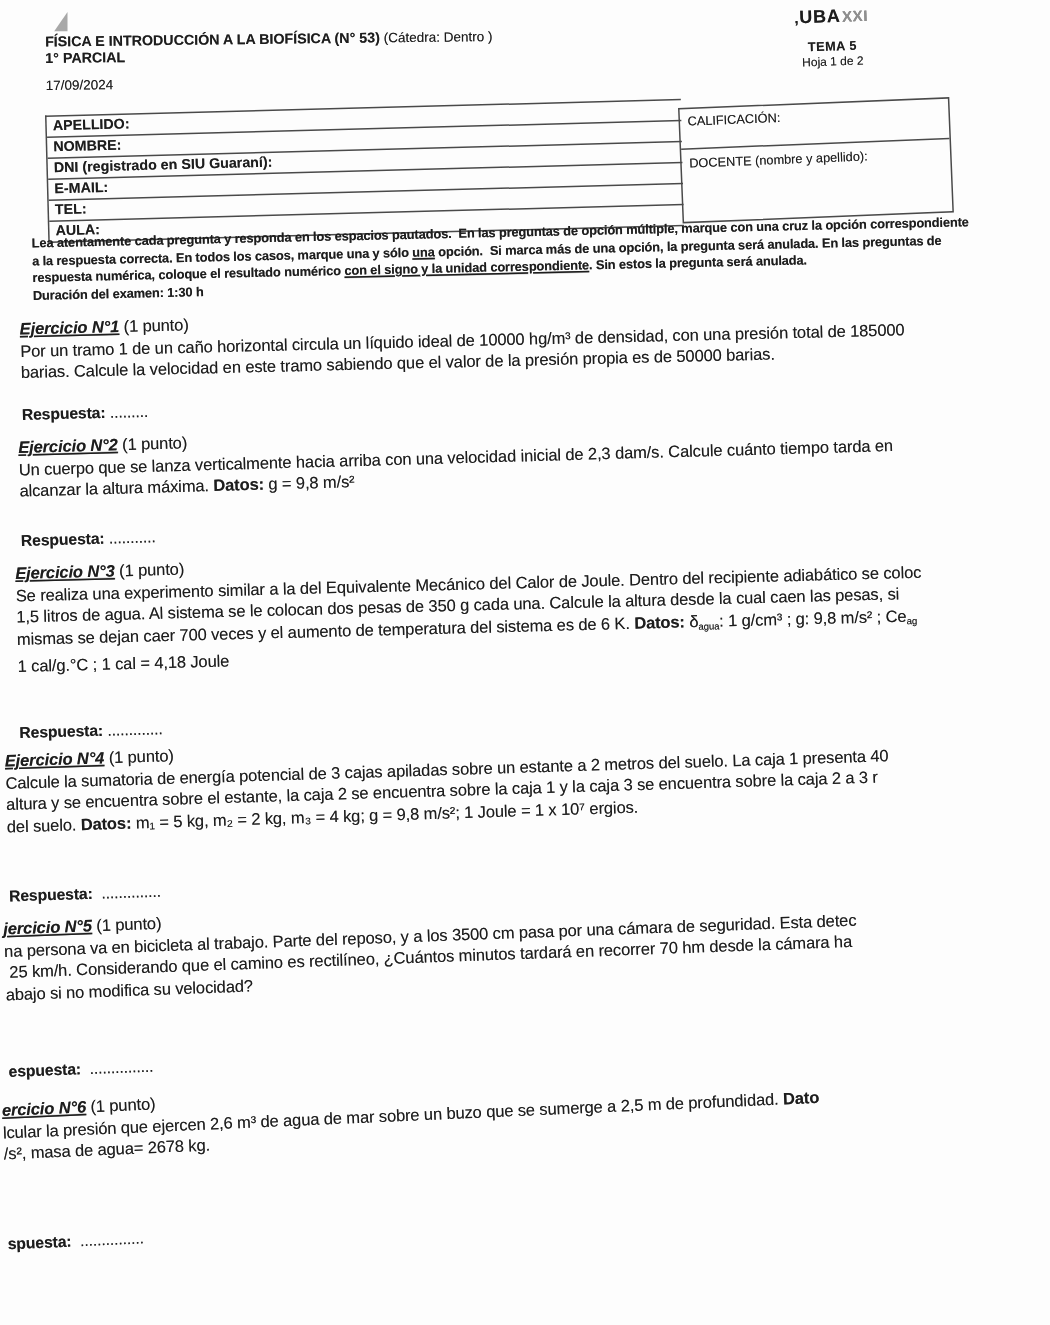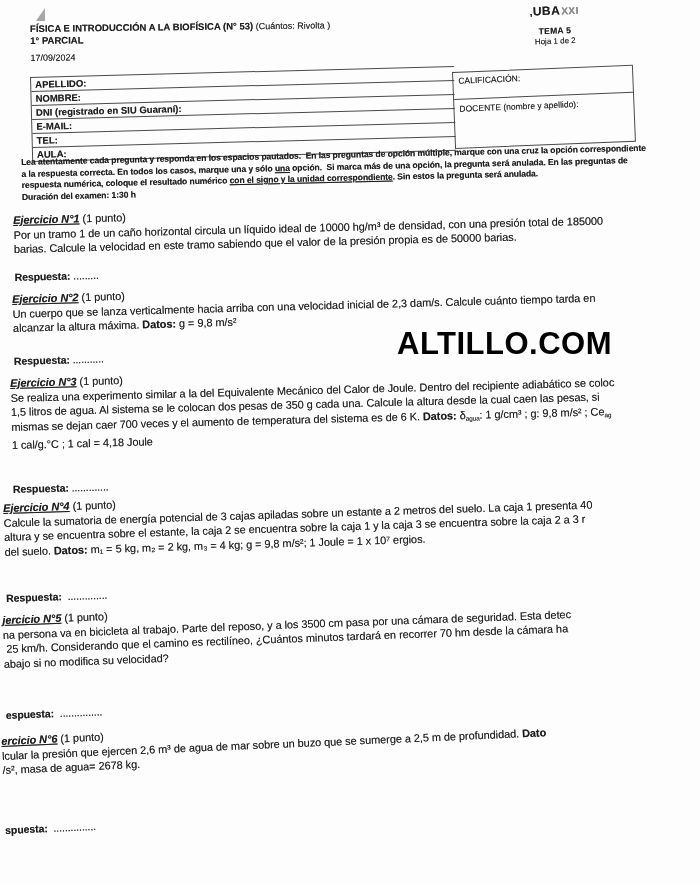--- a/index.html
+++ b/index.html
@@ -83,21 +83,21 @@
 </head>
 <body>
 
 <div class="page">
 
   <svg class="abs corner-mark" width="10" height="13">
     <polygon points="9,0 9,13 0,13" fill="#a8a8a8"></polygon>
   </svg>
 
   <header class="abs hdr-left">
-    <div class="tline"><span class="b course">FÍSICA E INTRODUCCIÓN A LA BIOFÍSICA (N° 53)</span><span class="catedra"> (Cuántos: Rivolta )</span></div>
+    <div class="tline"><span class="b course">FÍSICA E INTRODUCCIÓN A LA BIOFÍSICA (N° 53)</span><span class="catedra"> (Cátedra: Dentro )</span></div>
     <div class="b">1° PARCIAL</div>
     <div class="date">17/09/2024</div>
   </header>
 
   <div class="abs hdr-right">
     <div class="logo-line"><span class="logo-prefix">,</span><span class="logo-uba">UBA</span><span class="logo-xxi">XXI</span></div>
     <div class="tema">TEMA 5</div>
     <div class="hoja">Hoja 1 de 2</div>
   </div>
 
@@ -133,21 +133,20 @@
 
   <section class="abs ex ex2">
     <div class="ex-h tline"><span class="b i u">Ejercicio N°2</span><span> (1 punto)</span></div>
     <div>
         <div class="tline"><span>Un cuerpo que se lanza verticalmente hacia arriba con una velocidad inicial de 2,3 dam/s. Calcule cuánto tiempo tarda en</span></div>
         <div class="tline"><span>alcanzar la altura máxima. </span><span class="b">Datos: </span><span>g = 9,8 m/s²</span></div>
       </div>
     <div class="answer tline"><span class="b">Respuesta:</span><span> ...........</span></div>
   </section>
 
-  <div class="abs watermark">ALTILLO.COM</div>
 
   <section class="abs ex ex3">
     <div class="ex-h tline"><span class="b i u">Ejercicio N°3</span><span> (1 punto)</span></div>
     <div>
         <div class="tline"><span>Se realiza una experimento similar a la del Equivalente Mecánico del Calor de Joule. Dentro del recipiente adiabático se coloc</span></div>
         <div class="tline"><span>1,5 litros de agua. Al sistema se le colocan dos pesas de 350 g cada una. Calcule la altura desde la cual caen las pesas, si</span></div>
         <div class="tline"><span>mismas se dejan caer 700 veces y el aumento de temperatura del sistema es de 6 K. </span><span class="b">Datos: </span><span>δ</span><span class="sb">agua</span><span>: 1 g/cm³ ; g: 9,8 m/s² ; Ce</span><span class="sb">ag</span></div>
         <div class="tline"><span>1 cal/g.°C ; 1 cal = 4,18 Joule</span></div>
       </div>
     <div class="answer tline"><span class="b">Respuesta:</span><span> .............</span></div>

